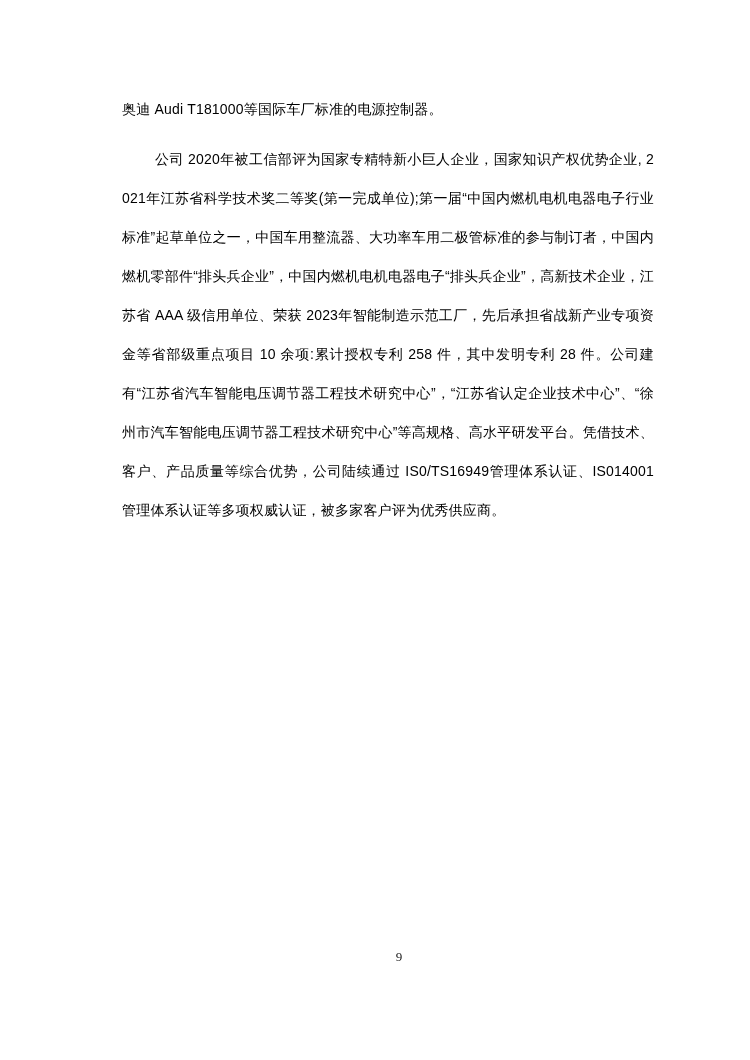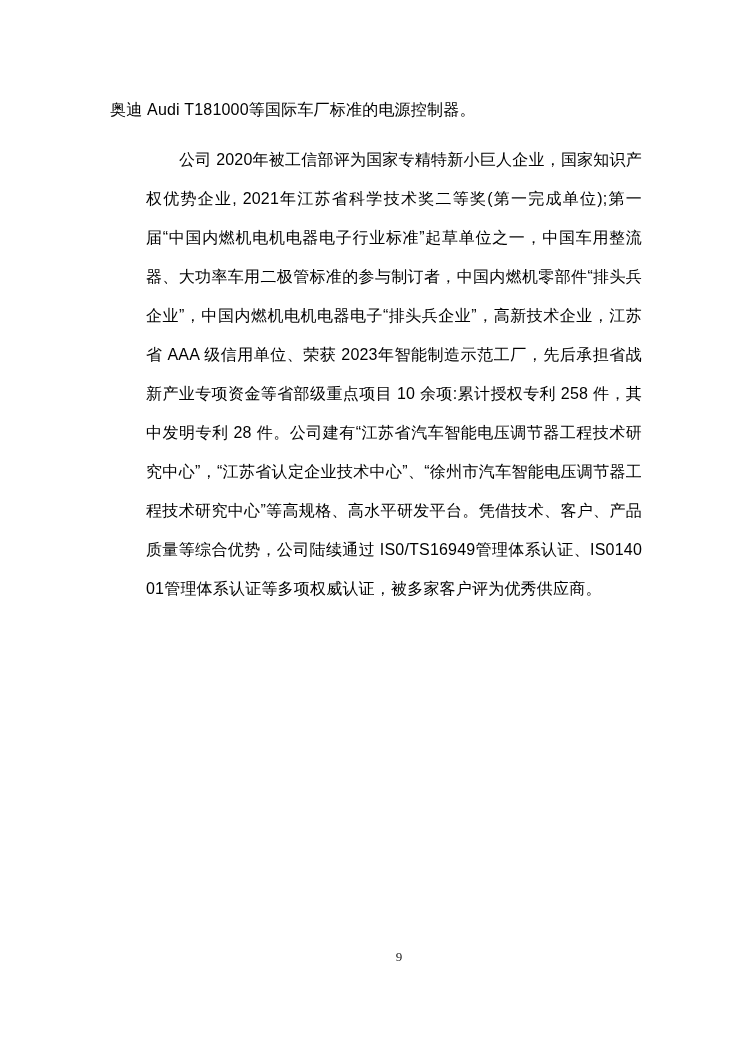--- a/index.html
+++ b/index.html
@@ -12,34 +12,33 @@
     width: 750px;
     height: 1060px;
     background: #ffffff;
     color: #000000;
     font-family: "Liberation Sans", "DejaVu Sans", sans-serif;
     overflow: hidden;
   }
   .content {
     position: absolute;
     top: 90px;
-    left: 110px;
+    left: 122px;
     width: 532px;
-    font-size: 16px;
+    font-size: 14px;
     line-height: 39px;
     text-align: justify;
     letter-spacing: 0.2px;
   }
   .para {
     margin: 0;
     word-break: break-all;
   }
   .para + .para {
     margin-top: 11px;
-    margin-left: 36px;
   }
   .para.indent {
     text-indent: 33px;
   }
   .footer {
     position: absolute;
     top: 948px;
     left: 24px;
     width: 100%;
     text-align: center;

